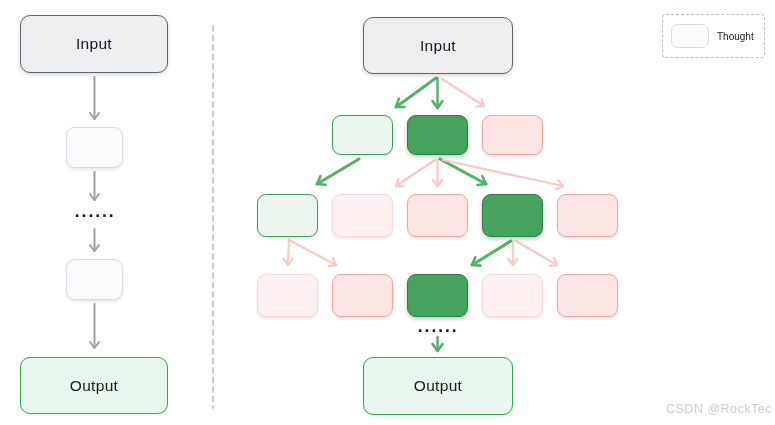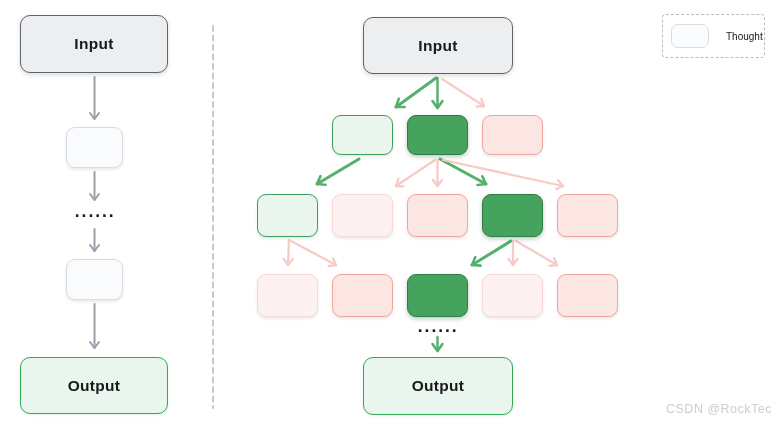--- a/index.html
+++ b/index.html
@@ -18,21 +18,21 @@
   .e-pink{stroke:var(--pink-arrow);stroke-width:2.3;}
   .divider-line{stroke:var(--divider);stroke-width:2;stroke-dasharray:5 4.5;}
   marker path{fill:none;stroke-linecap:round;stroke-linejoin:round;}
   .mh-gray{stroke:var(--gray-arrow);stroke-width:2;}
   .mh-green{stroke:var(--green);stroke-width:2.6;}
   .mh-pink{stroke:var(--pink-arrow);stroke-width:2.3;}
 
   
   .iobox{
     position:absolute;display:flex;align-items:center;justify-content:center;
-    font-weight:700;font-size:15.5px;letter-spacing:.3px;color:var(--text);
+    font-weight:400;font-size:15.5px;letter-spacing:.3px;color:var(--text);
     border-radius:10px;box-sizing:border-box;
   }
   .gray-box{background:var(--input-fill);border:1.6px solid var(--input-border);
     box-shadow:0 2px 4px rgba(60,64,67,.18);}
   .green-box{background:var(--output-fill);border:1.6px solid var(--output-border);
     box-shadow:0 1px 3px rgba(52,168,83,.15);}
 
   .node{position:absolute;border-radius:9px;box-sizing:border-box;
     box-shadow:0 1.5px 3px rgba(31,45,60,.10);}
   .s-neutral{background:var(--node-neutral-fill);border:1.4px solid var(--node-neutral-border);}
@@ -40,21 +40,21 @@
     box-shadow:0 2px 4px rgba(20,70,35,.28);}
   .s-green-light{background:var(--node-greenlight-fill);border:1.4px solid var(--node-greenlight-border);}
   .s-pink{background:var(--node-pink-fill);border:1.4px solid var(--node-pink-border);}
   .s-pink-faded{background:var(--node-pinkfaded-fill);border:1.4px solid var(--node-pinkfaded-border);}
 
   .dots{position:absolute;width:70px;text-align:center;font-weight:800;font-size:14px;
     letter-spacing:1.5px;color:var(--text);font-family:"DejaVu Sans",sans-serif;line-height:12px;}
 
   .legend{position:absolute;left:662px;top:14px;width:103px;height:44px;
     border:1.6px dashed #b6bdc4;border-radius:4px;box-sizing:border-box;
-    display:flex;align-items:center;gap:17px;padding:0 8px;background:#ffffff;}
+    display:flex;align-items:center;gap:8px;padding:0 8px;background:#ffffff;}
   .legend-swatch{width:38px;height:24px;border-radius:7px;box-sizing:border-box;flex:0 0 auto;}
   .legend-label{font-size:10px;color:#17191d;font-weight:500;}
 
   .watermark{position:absolute;right:3px;top:402px;font-size:12.5px;letter-spacing:.5px;
     color:var(--watermark);font-weight:400;}
 </style>
 </head>
 <body>
 
 <div class="stage">

